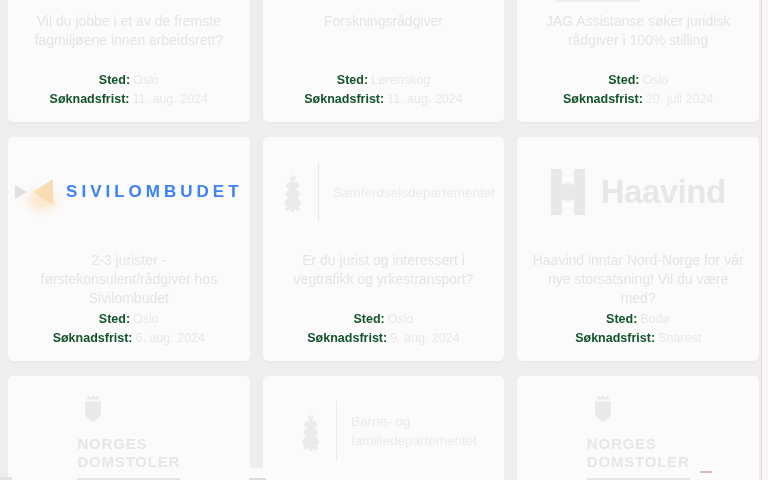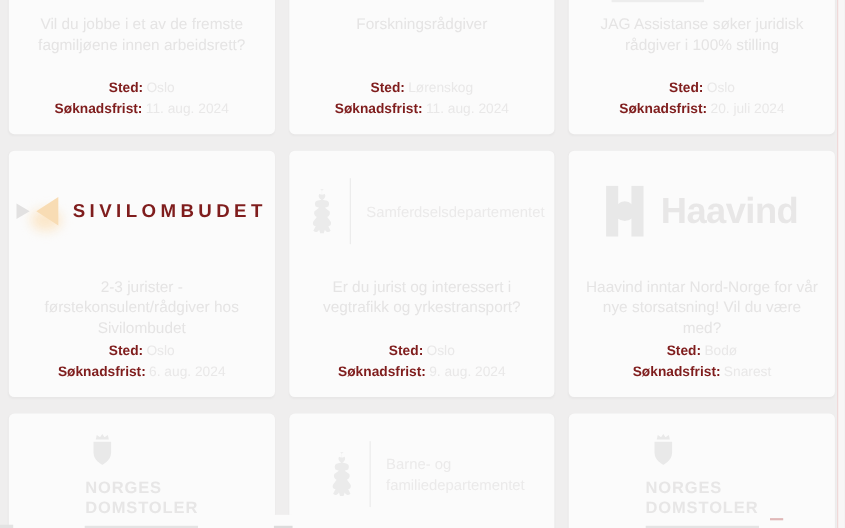--- a/index.html
+++ b/index.html
@@ -18,30 +18,30 @@
     display:flex;flex-direction:column;
     box-shadow:0 1px 2px rgba(0,0,0,.03);
     position:relative;overflow:hidden;cursor:pointer;
   }
   .logo-area{height:110px;flex:none;display:flex;align-items:center;justify-content:center;position:relative}
   .title{
     margin:4px 14px 0;text-align:center;
     font-size:14px;line-height:19px;font-weight:400;color:#e5e4e4;
   }
   .meta{margin-top:auto;padding-bottom:13px;text-align:center;font-size:12.5px;line-height:19px;color:#e9e8e8}
-  .meta .lbl{font-weight:700;color:#7f1d1d}
+  .meta .lbl{font-weight:700;color:#14532d}
   .meta .val{margin-left:3px}
 
   
   .siv{display:flex;align-items:center}
   .siv-mark{position:relative;width:38px;height:34px;margin-right:13px}
   .arr-glow{position:absolute;right:-3px;top:15px;width:28px;height:20px;background:#fbe7ca;border-radius:50%;filter:blur(5px)}
   .arr-right{position:absolute;left:0;top:10px;width:0;height:0;border-top:7px solid transparent;border-bottom:7px solid transparent;border-left:12px solid #e2e1e1}
   .arr-left{position:absolute;right:0;top:4px;width:0;height:0;border-top:13px solid transparent;border-bottom:13px solid transparent;border-right:20px solid #f8dcb4}
-  .siv-text{font-size:17px;font-weight:700;letter-spacing:4px;color:#7f1d1d}
+  .siv-text{font-size:17px;font-weight:700;letter-spacing:4px;color:#3b82f6}
 
   
   .dept{display:flex;align-items:center;color:#ebebeb}
   .dept svg{width:32px;height:42px;flex:none}
   .dept .divider{width:1px;height:60px;background:#eaeaea;margin:0 14px;flex:none}
   .dept-text{font-size:13.5px;line-height:19px;color:#ebeaea;text-align:left}
 
   
   .haav{display:flex;align-items:center}
   .haav-mark{position:relative;width:34px;height:46px;margin-right:16px}

